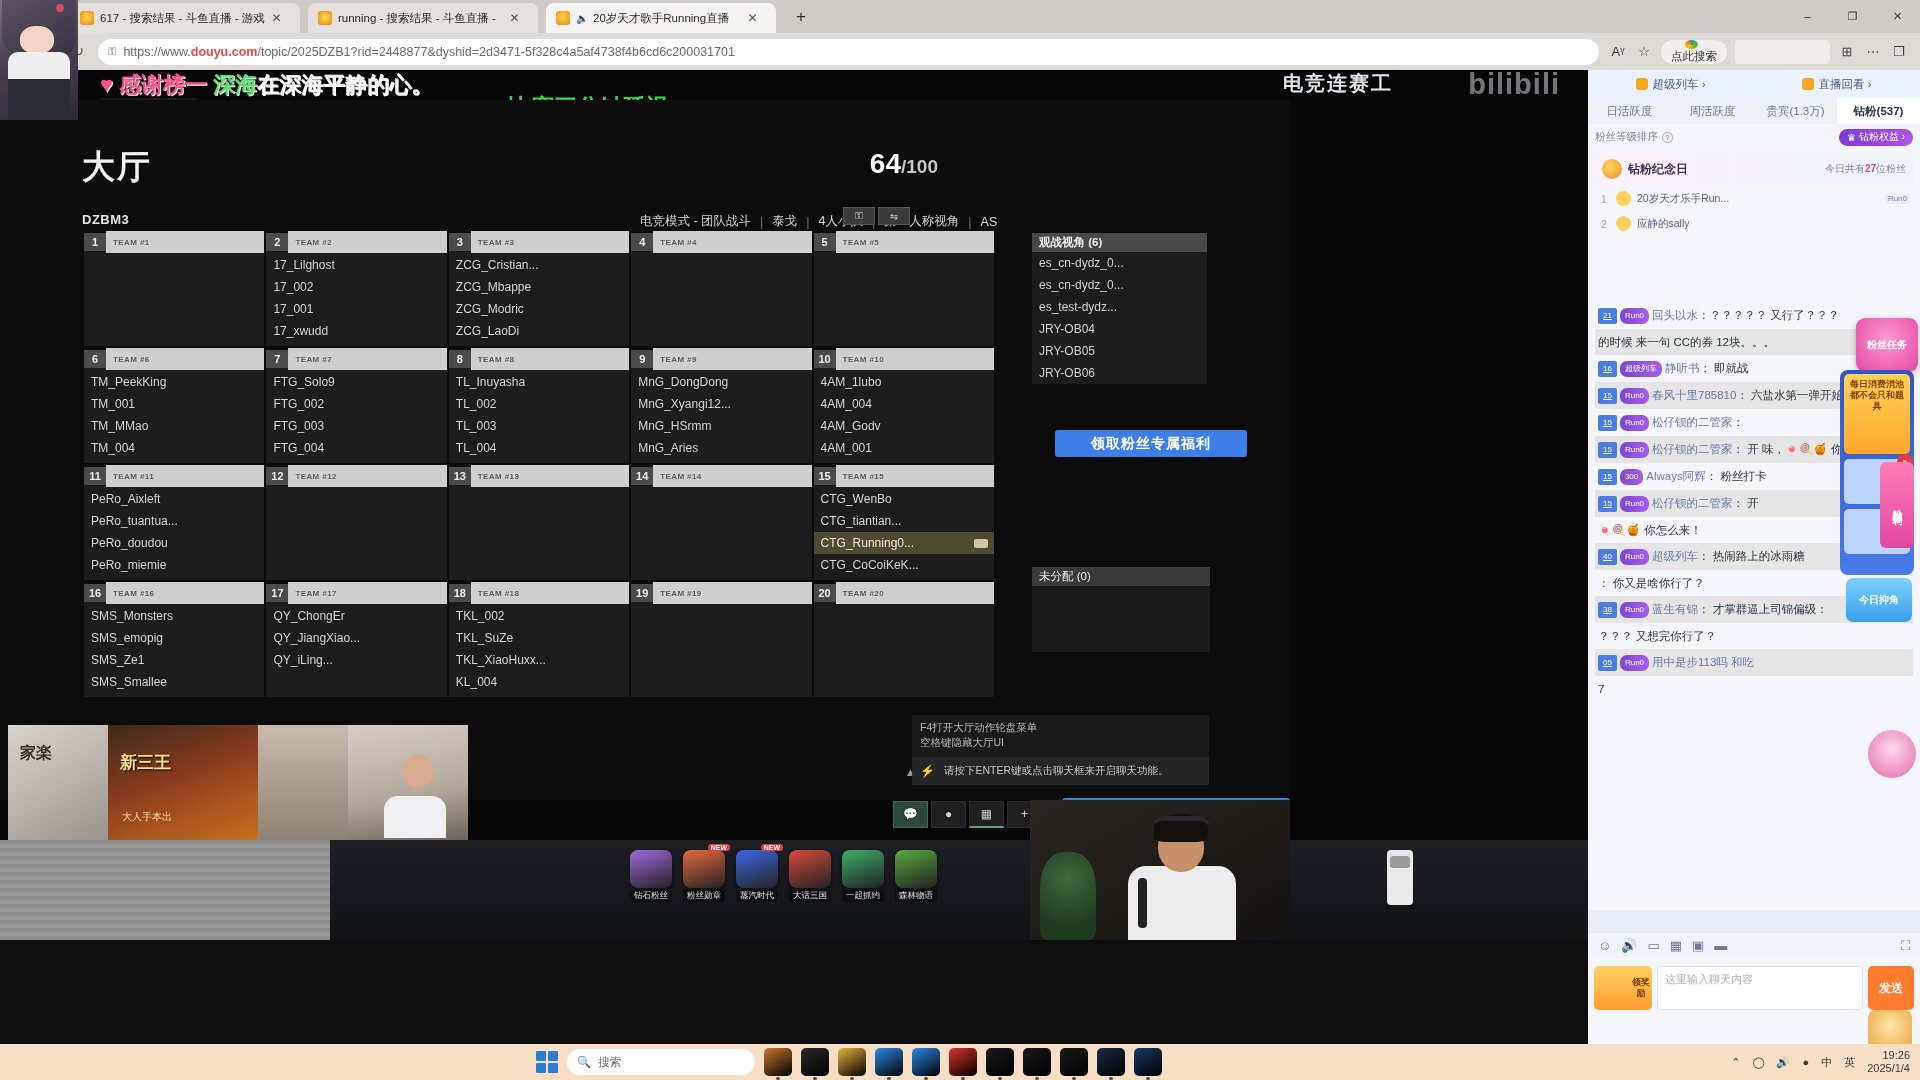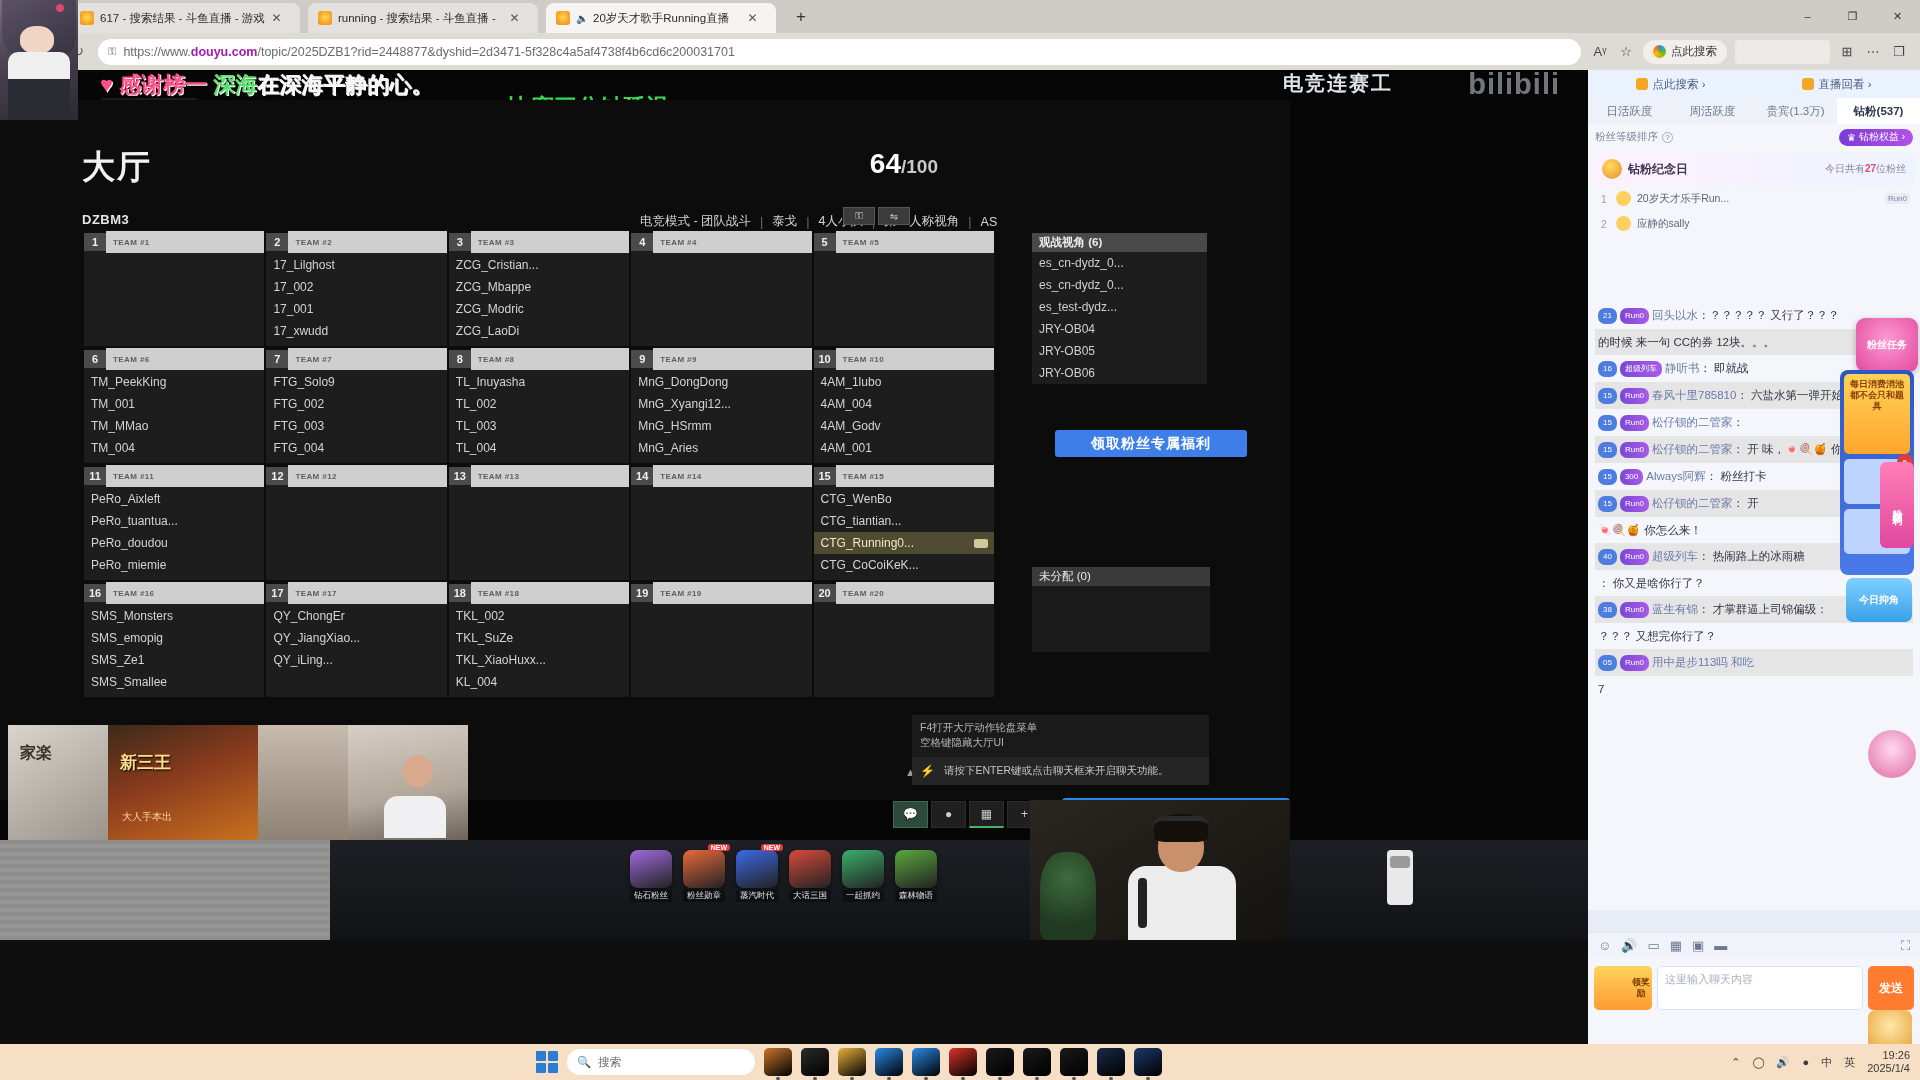--- a/index.html
+++ b/index.html
@@ -29,25 +29,25 @@
 
   #toolbar { position:absolute; left:0; top:33px; width:1920px; height:37px; display:flex; align-items:center;
     padding:0 8px; background:#dedad6; }
   .navbtn { width:28px; height:28px; border-radius:50%; text-align:center; line-height:27px;
     font-size:14px; color:#5b5b5b; flex:0 0 28px; }
   #omnibox { flex:1; height:26px; background:#fff; border-radius:13px; display:flex; align-items:center;
     padding:0 10px; margin:0 6px; font-size:12.5px; color:#333; min-width:0; }
   #omnibox .lock { font-size:11px; margin-right:7px; color:#555; }
   #url { white-space:nowrap; overflow:hidden; }
   #url .dim { color:#6b6b6b; }
-  #url .strong { color:#a21caf; font-weight:bold;margin-top:16px; }
+  #url .strong { color:#ef4444; font-weight:bold;margin-top:16px; }
   .tb-icon { width:26px; height:26px; text-align:center; line-height:26px; font-size:13px; color:#444;
     flex:0 0 26px; }
   #bing-pill { height:24px; background:#f1eeeb; border-radius:12px; display:flex; align-items:center;
-    padding:0 10px; font-size:11.5px; color:#333; margin:0 4px; white-space:nowrap; }
+    padding:0 10px; font-size:11.5px; color:#333; margin:0 4px; white-space:nowrap;flex-direction:column; }
   #bing-pill .bdot { width:13px;height:13px;border-radius:50%;
     background:conic-gradient(#00a4ef,#7fba00,#ffb900,#f25022); margin-right:5px; }
   #prof-slot { width:95px; height:24px; background:#edeae7; border-radius:4px; margin:0 4px; }
 
   
   #anime-avatar { position:absolute; left:0; top:0; width:78px; height:120px; z-index:40;
     background:linear-gradient(160deg,#7b6f86 0%,#4d4454 40%,#2e2833 100%); overflow:hidden; }
   #anime-avatar .hair { position:absolute; left:2px; top:0; width:74px; height:62px;
     background:linear-gradient(150deg,#5b5266,#35303d); border-radius:0 0 40% 45%; }
   #anime-avatar .face { position:absolute; left:20px; top:26px; width:34px; height:28px;
@@ -225,22 +225,22 @@
   .rank-row { height:25px; display:flex; align-items:center; gap:6px; font-size:10.5px; color:#5d6478;
     padding:0 4px; }
   .rank-row .num { width:12px; text-align:center; color:#9aa1b2; }
   .rank-row .ava { width:15px;height:15px;border-radius:50%;background:#ffd05e; }
   .rank-row .tag { font-size:8px; background:#e8ecf5; border-radius:3px; padding:1px 3px; color:#7b8499; }
 
   #chatlist { position:absolute; left:0; top:232px; width:332px; height:500px; overflow:hidden;
     padding:0 7px; }
   .msg { padding:5px 2px 5px 3px; font-size:11.5px; line-height:16px; color:#2e3442; word-break:break-all; }
   .msg.alt { background:#e5e5e5; }
-  .msg .lvl { display:inline-block; background:#4e7de0; color:#fff; font-size:8px; border-radius:7px;
-    padding:0 5px; margin-right:3px; vertical-align:middle; }
+  .msg .lvl { display:inline-block; background:#4e7de0; color:#fff; font-size:8px; border-radius:2px;
+    padding:0 5px; margin-right:3px; vertical-align:middle;text-decoration:underline; }
   .msg .fan { display:inline-block; background:linear-gradient(90deg,#7a47d6,#a85ce8); color:#fff;
     font-size:8px; border-radius:7px; padding:0 5px; margin-right:3px; vertical-align:middle; }
   .msg .nick { color:#6b7ba8; }
   .msg .body { color:#2e3442; }
 
   
   #fan-task { position:absolute; right:2px; top:248px; width:62px; height:54px;
     background:radial-gradient(circle at 50% 40%, #ff9ad1, #e0489f); border-radius:9px; color:#fff;
     font-size:10px; display:flex; align-items:center; justify-content:center; text-align:center;
     line-height:12px; font-weight:bold; box-shadow:0 2px 6px rgba(0,0,0,.25); }
@@ -748,21 +748,21 @@
       <div class="headset"></div>
       <div class="mic"></div>
     </div>
   </div>
 
   <div id="sidebar">
 
     <div id="sb-top">
       <div class="chip">
         <span class="sq" style="background:#f5a623"></span>
-        <span>点此搜索 ›</span>
+        <span>超级列车 ›</span>
       </div>
       <div class="chip">
         <span class="sq" style="background:#f5a623"></span>
         <span>直播回看 ›</span>
       </div>
     </div>
 
     <div id="sb-tabs">
       <div class="t">日活跃度</div>
       <div class="t">周活跃度</div>

